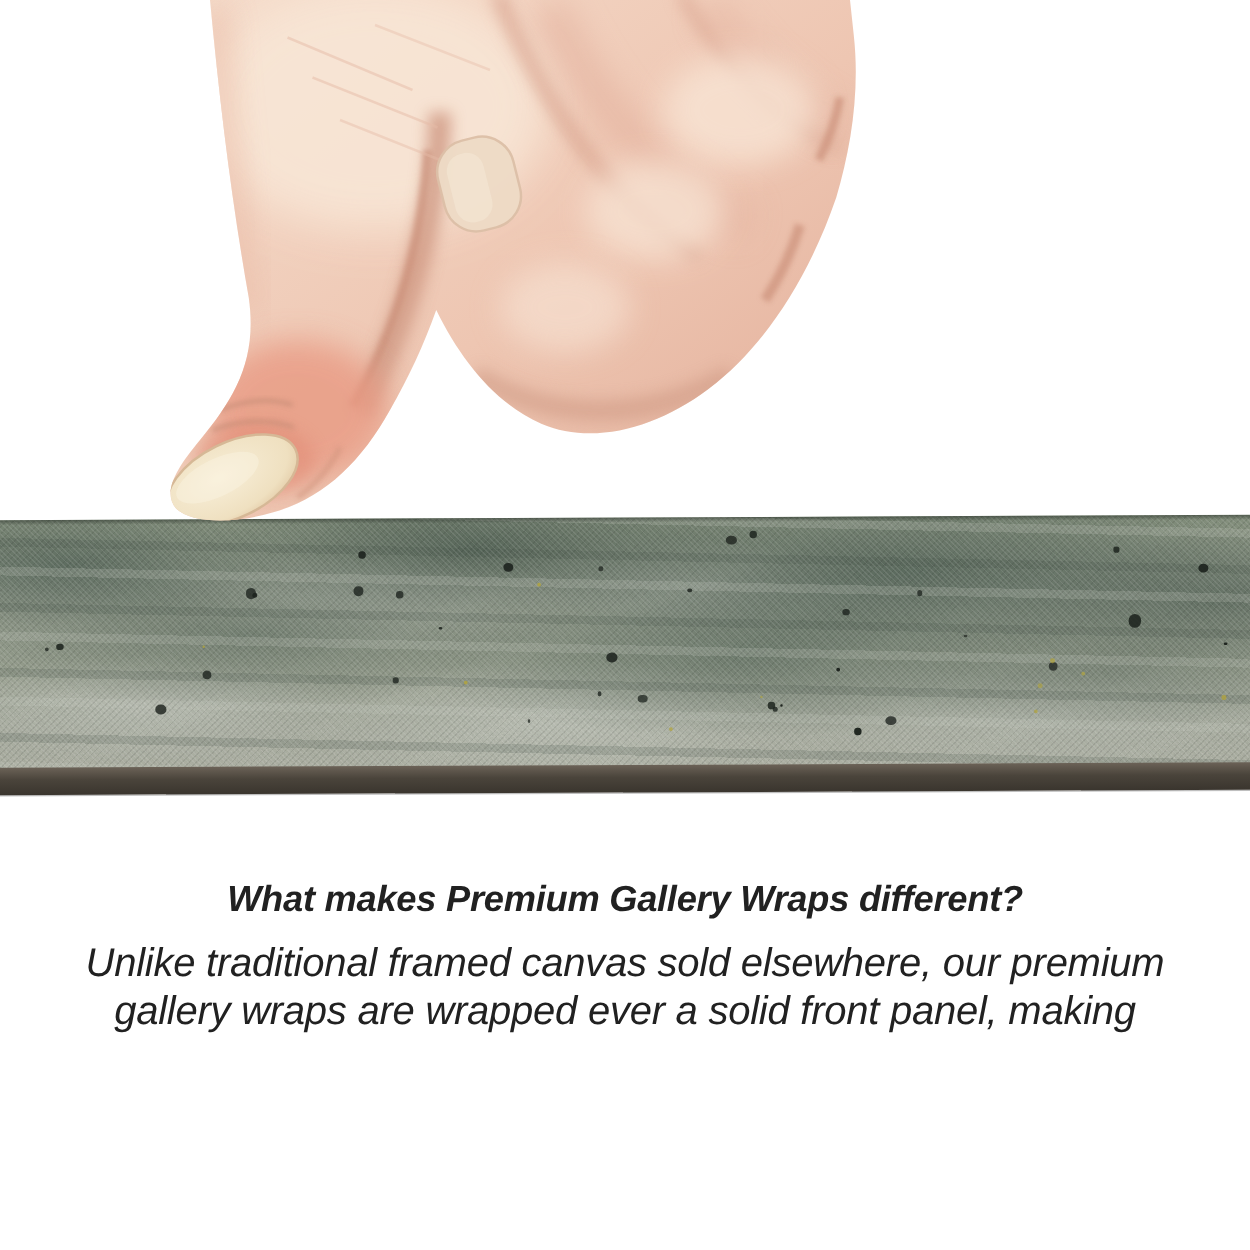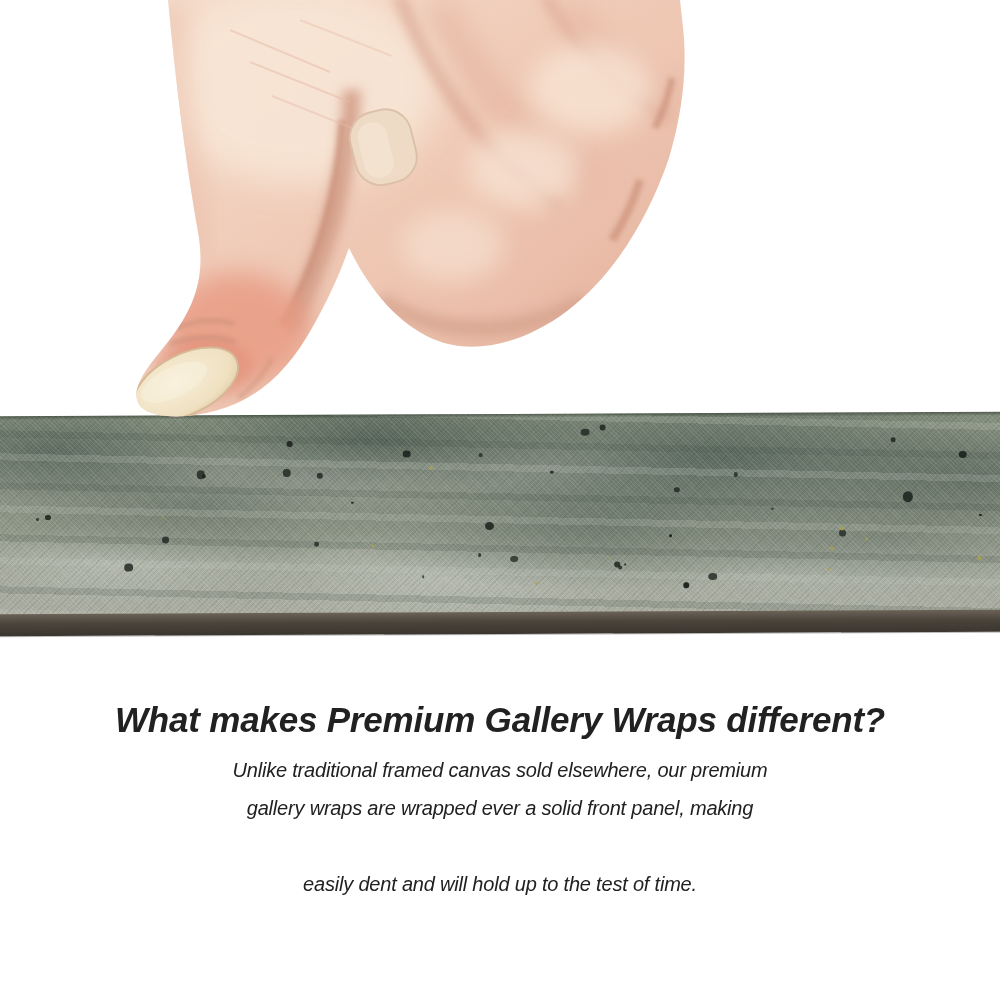--- a/index.html
+++ b/index.html
@@ -55,23 +55,23 @@
     background:linear-gradient(180deg, rgba(42,50,42,.55), rgba(42,50,42,0));}
   .strip-edge{position:absolute;left:0;top:198px;width:100%;height:22px;
     background:linear-gradient(180deg, var(--strip-edge-hi) 0%, #4a443b 45%, var(--strip-edge-lo) 100%);
     box-shadow:0 1px 0 rgba(0,0,0,.25);}
   .speck{position:absolute;border-radius:50%;background:var(--strip-speckle);}
   .speck.yellow{background:var(--strip-yellow);}
 
   
   .caption{position:absolute;left:0;top:698px;width:100%;z-index:4;text-align:center;
            color:var(--text-color);font-style:italic;}
-  .caption h1{margin:0 0 9px 0;font-size:35px;line-height:44px;font-weight:600;
+  .caption h1{margin:0 0 9px 0;font-size:29px;line-height:44px;font-weight:600;
               letter-spacing:-0.2px;}
-  .caption p{margin:0;font-size:20px;line-height:38px;font-weight:400;letter-spacing:-0.2px;}
+  .caption p{margin:0;font-size:32px;line-height:38px;font-weight:400;letter-spacing:-0.2px;}
 </style>
 </head>
 <body>
 
 <div class="stage" aria-label="Thumb pressing down on the painted edge of a premium gallery wrap canvas panel">
 
   <svg class="hand-svg" width="1000" height="650" viewBox="0 0 1000 650" aria-hidden="true">
     <defs>
       <linearGradient id="skin" x1="0" y1="0" x2="1" y2="1">
         <stop offset="0" style="stop-color:var(--skin-light)"></stop>
@@ -219,16 +219,16 @@
     </div>
     <div class="strip-edge"></div>
   </div>
 
   <div class="caption">
     <h1>What makes Premium Gallery Wraps different?</h1>
     <p>
       <span>Unlike traditional framed canvas sold elsewhere, our premium</span><br>
       <span>gallery wraps are wrapped ever a solid front panel, making</span><br>
       <br>
-      <span>easily dent and will hold up to the test of time.</span><br>
+      <br>
     </p>
   </div>
 </div>
 
 </body></html>

